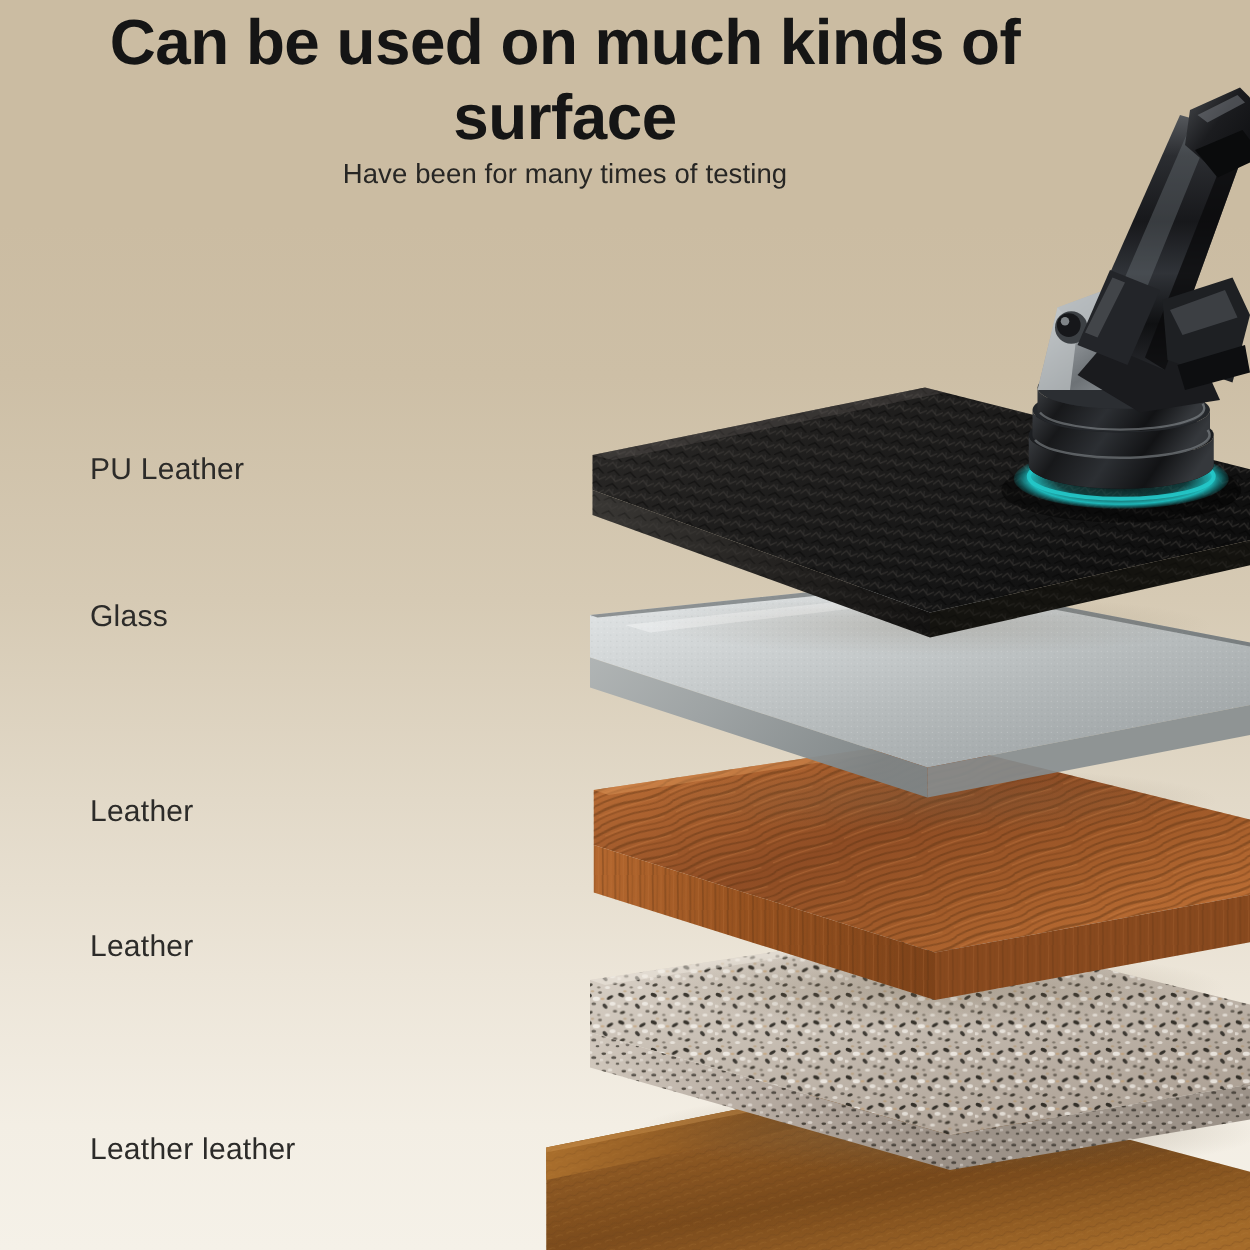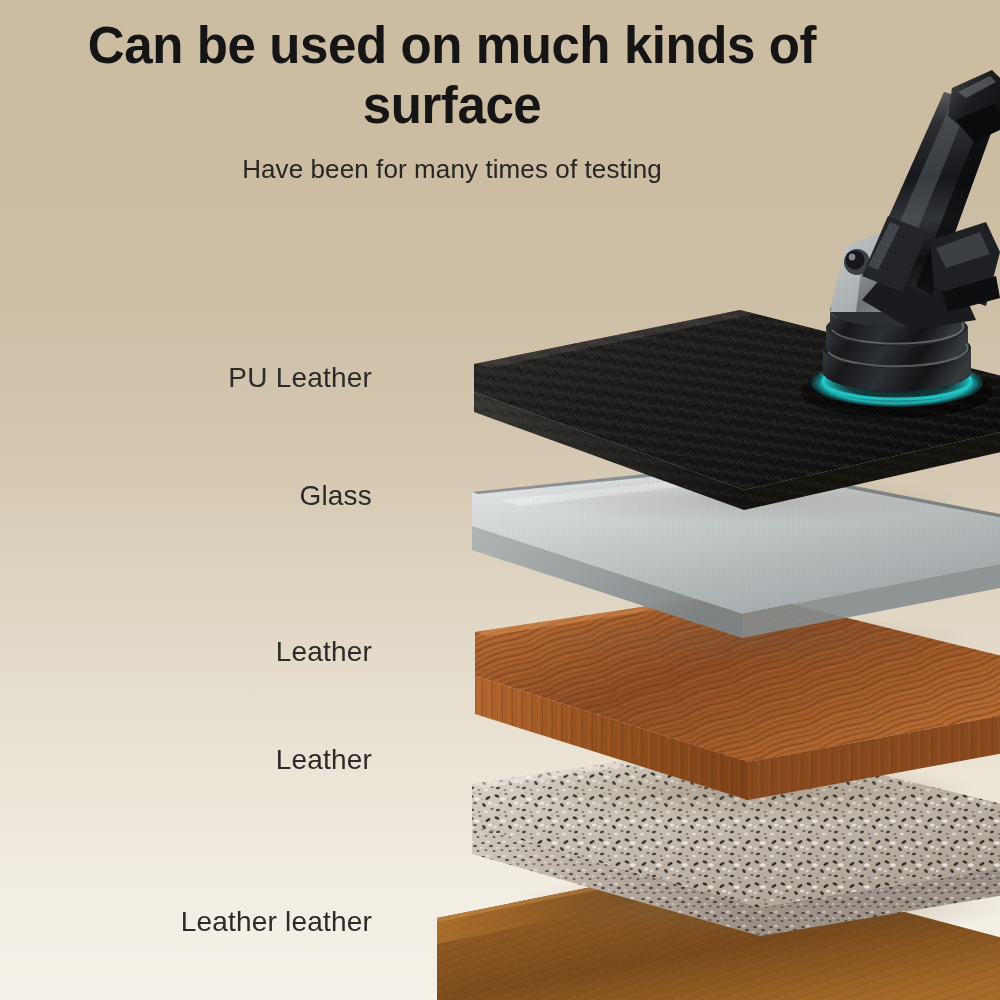--- a/index.html
+++ b/index.html
@@ -25,48 +25,48 @@
         #ece5d8 78%,
         #f3eee4 90%,
         #f5f1e8 100%);
     overflow:hidden;
     user-select:none;
   }
 
   
   #headline-block {
     position:absolute;
-    left:0; top:16px;
+    left:0; top:4px;
     width:904px;
     text-align:center;
     z-index:30;
   }
   #headline {
     font-size:51px;
     font-weight:bold;
     line-height:1.18;
     color:#151515;
     letter-spacing:-0.4px;
     padding:0 80px;
   }
   #subtitle {
-    margin-top:18px;
-    font-size:26px;
+    margin-top:2px;
+    font-size:22px;
     font-weight:normal;
     color:#272624;
     letter-spacing:0.1px;
   }
 
   
   .mat-label {
     position:absolute;
     width:300px;
-    text-align:right;
+    text-align:left;
     left:72px;
-    font-size:28px;
+    font-size:24px;
     font-weight:normal;
     color:#2c2b29;
     letter-spacing:0.2px;
     white-space:nowrap;
     z-index:25;
   }
   .mat-label.l0 { top:362px; }
   .mat-label.l1 { top:480px; }
   .mat-label.l2 { top:636px; }
   .mat-label.l3 { top:744px; }

